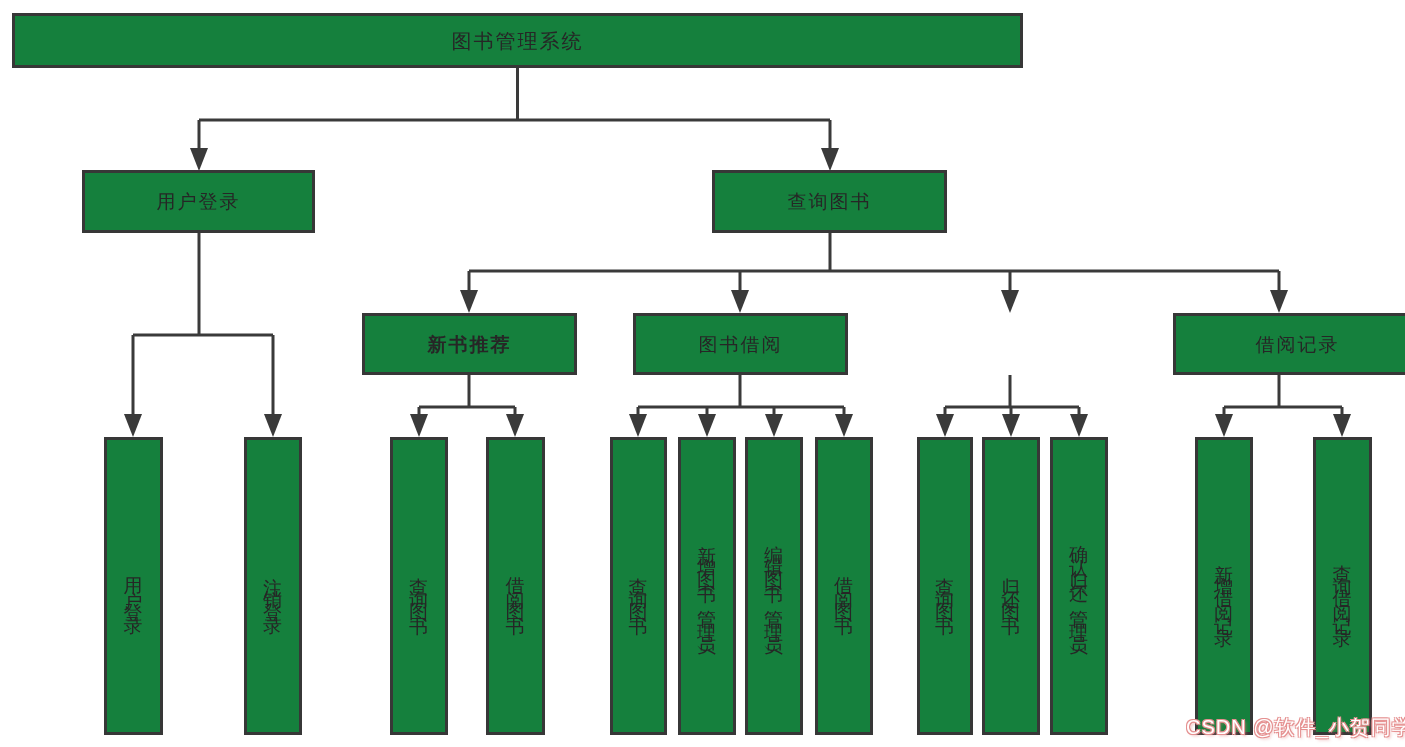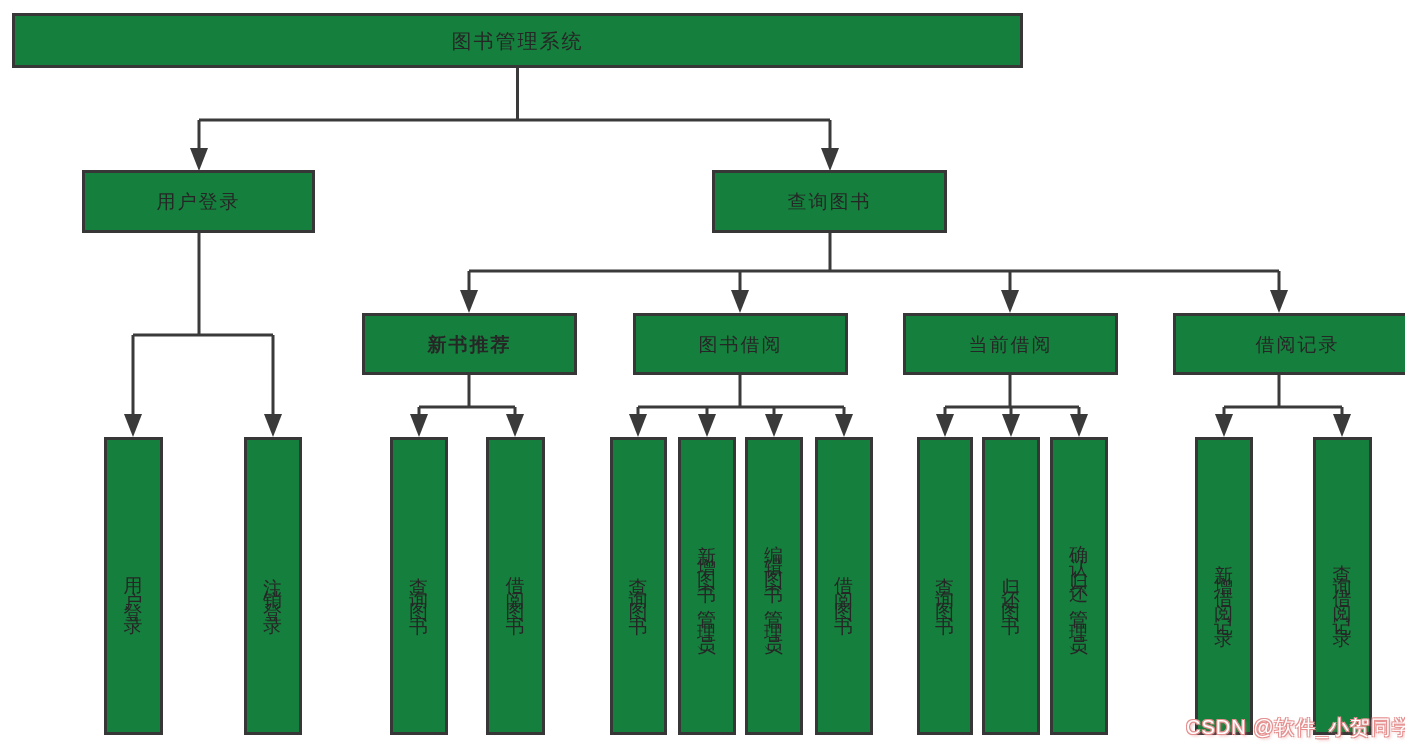--- a/index.html
+++ b/index.html
@@ -141,21 +141,20 @@
     </g>
   </svg>
 
   <div class="node h-node root-node" style="left:12px; top:13px; width:1011px; height:55px;">图书管理系统</div>
 
   <div class="node h-node" style="left:82px; top:170px; width:233px; height:63px;">用户登录</div>
   <div class="node h-node" style="left:712px; top:170px; width:235px; height:63px;">查询图书</div>
 
   <div class="node h-node" style="left:362px; top:313px; width:215px; height:62px;font-weight:bold;">新书推荐</div>
   <div class="node h-node" style="left:633px; top:313px; width:215px; height:62px;">图书借阅</div>
-  <div class="node h-node" style="left:903px; top:313px; width:215px; height:62px;">当前借阅</div>
   <div class="node h-node" style="left:1173px; top:313px; width:249px; height:62px;">借阅记录</div>
 
   <div class="node v-node" style="left:104px; top:437px; width:59px; height:298px;">用户登录</div>
   <div class="node v-node" style="left:244px; top:437px; width:58px; height:298px;">注销登录</div>
 
   <div class="node v-node" style="left:390px; top:437px; width:58px; height:298px;">查询图书</div>
   <div class="node v-node" style="left:486px; top:437px; width:59px; height:298px;">借阅图书</div>
 
   <div class="node v-node" style="left:610px; top:437px; width:57px; height:298px;">查询图书</div>
   <div class="node v-node" style="left:678px; top:437px; width:58px; height:298px;">新增图书（管理员）</div>

